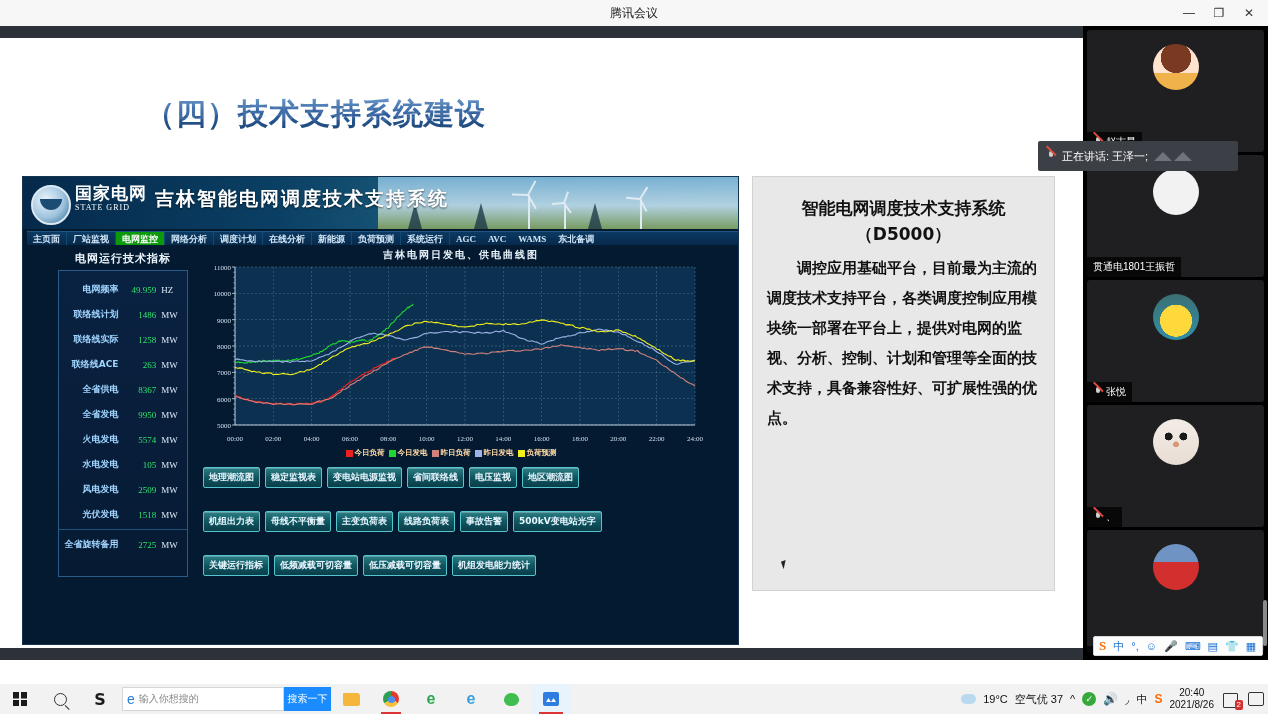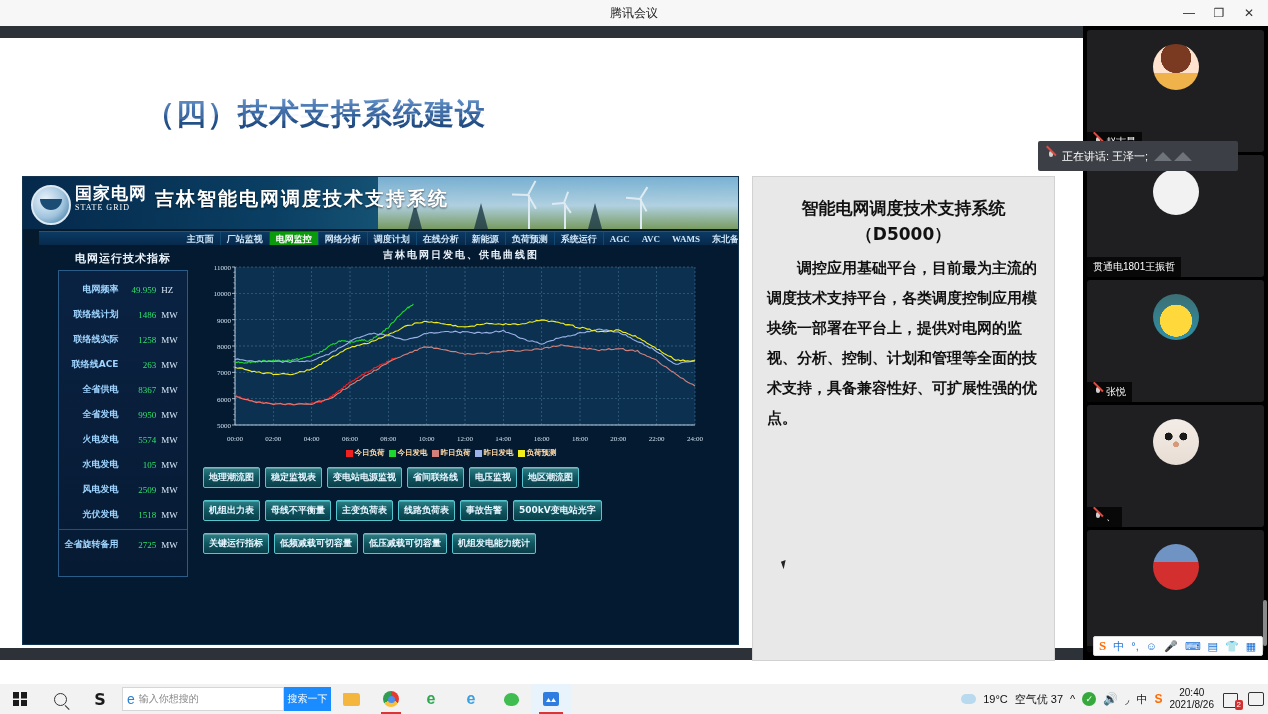--- a/index.html
+++ b/index.html
@@ -72,23 +72,23 @@
     border-radius:0 0 11px 11px;background:#1b4c73;}
   #ems-brand{position:absolute;left:52px;top:7px;color:#fff;}
   #ems-brand .cn{font-size:17px;font-weight:bold;line-height:19px;letter-spacing:1px;}
   #ems-brand .en{font-size:8px;letter-spacing:1px;line-height:10px;font-family:"Liberation Serif",serif;}
   #ems-sysname{
     position:absolute;left:132px;top:9px;color:#fff;font-size:19px;font-weight:bold;
     letter-spacing:2px;text-shadow:0 1px 2px rgba(0,0,0,.6);
     font-family:"DejaVu Serif","Liberation Serif",serif;
   }
   #ems-menu{
-    position:absolute;left:16px;top:54px;width:715px;height:14px;
+    position:absolute;left:4px;top:54px;width:715px;height:14px;
     background:linear-gradient(180deg,#0b3a63 0%,#06284a 100%);
-    display:flex;align-items:center;border-top:1px solid #1d5684;border-bottom:1px solid #03182e;justify-content:flex-end;
+    display:flex;align-items:center;border-top:1px solid #1d5684;border-bottom:1px solid #03182e;
   }
   .menu-item{
     font-size:9px;color:#cfe4f5;padding:0 6px;height:14px;line-height:14px;
     border-right:1px solid #134a74;white-space:nowrap;
     font-family:"DejaVu Serif","Liberation Serif",serif;font-weight:bold;
   }
   .menu-item.active{background:#0b9a0b;color:#fff;}
   .menu-item.plain{border-right:none;font-family:"Liberation Serif",serif;}
   #ems-body{position:absolute;left:0;top:68px;width:715px;height:399px;background:#041a30;}
   
@@ -118,31 +118,31 @@
   #chart-xlabels{position:absolute;left:0;top:188px;width:500px;height:12px;}
   .xlab{position:absolute;font-size:7px;color:#cfe0ef;transform:translateX(-50%);
     font-family:"Liberation Serif",serif;}
   #chart-legend{position:absolute;left:0;top:200px;width:500px;height:12px;
     display:flex;justify-content:center;align-items:center;gap:4px;}
   .lg{display:flex;align-items:center;gap:2px;font-size:7.5px;color:#ffd9a6;
     font-family:"DejaVu Sans","Liberation Sans",sans-serif;font-weight:bold;}
   .lg .sw{width:7px;height:7px;display:inline-block;}
   
   #btn-grid{position:absolute;left:180px;top:222px;width:520px;}
-  .btn-row{display:flex;gap:5px;margin-bottom:12px;}
+  .btn-row{display:flex;gap:5px;margin-bottom:23px;}
   .ems-btn{
     height:19px;line-height:19px;text-align:center;font-size:9px;color:#e8f6ff;
     background:linear-gradient(180deg,#2d7f86 0%,#0f5660 50%,#0a3d48 100%);
     border:1px solid #55c6cf;border-radius:2px;padding:0 5px;white-space:nowrap;
     font-family:"DejaVu Sans","Liberation Sans",sans-serif;font-weight:bold;
     box-shadow:inset 0 1px 0 rgba(255,255,255,.25);
   }
   
   #text-panel{
-    position:absolute;left:752px;top:138px;width:303px;height:485px;
+    position:absolute;left:752px;top:138px;width:303px;height:415px;
     background:#e8e8e8;border:1px solid #d2d2d2;box-sizing:border-box;padding:18px 14px;
   }
   #tp-title{font-size:17px;font-weight:bold;color:#111;line-height:26px;text-align:center;
     font-family:"DejaVu Sans","Liberation Sans",sans-serif;}
   #tp-body{font-size:15px;color:#111;line-height:30px;margin-top:6px;text-indent:2em;
     font-family:"DejaVu Sans","Liberation Sans",sans-serif;font-weight:bold;}
   #cursor{position:absolute;left:782px;top:522px;width:0;height:0;
     border-left:5px solid #222;border-bottom:8px solid transparent;border-right:4px solid transparent;
     transform:rotate(-20deg);}
   

